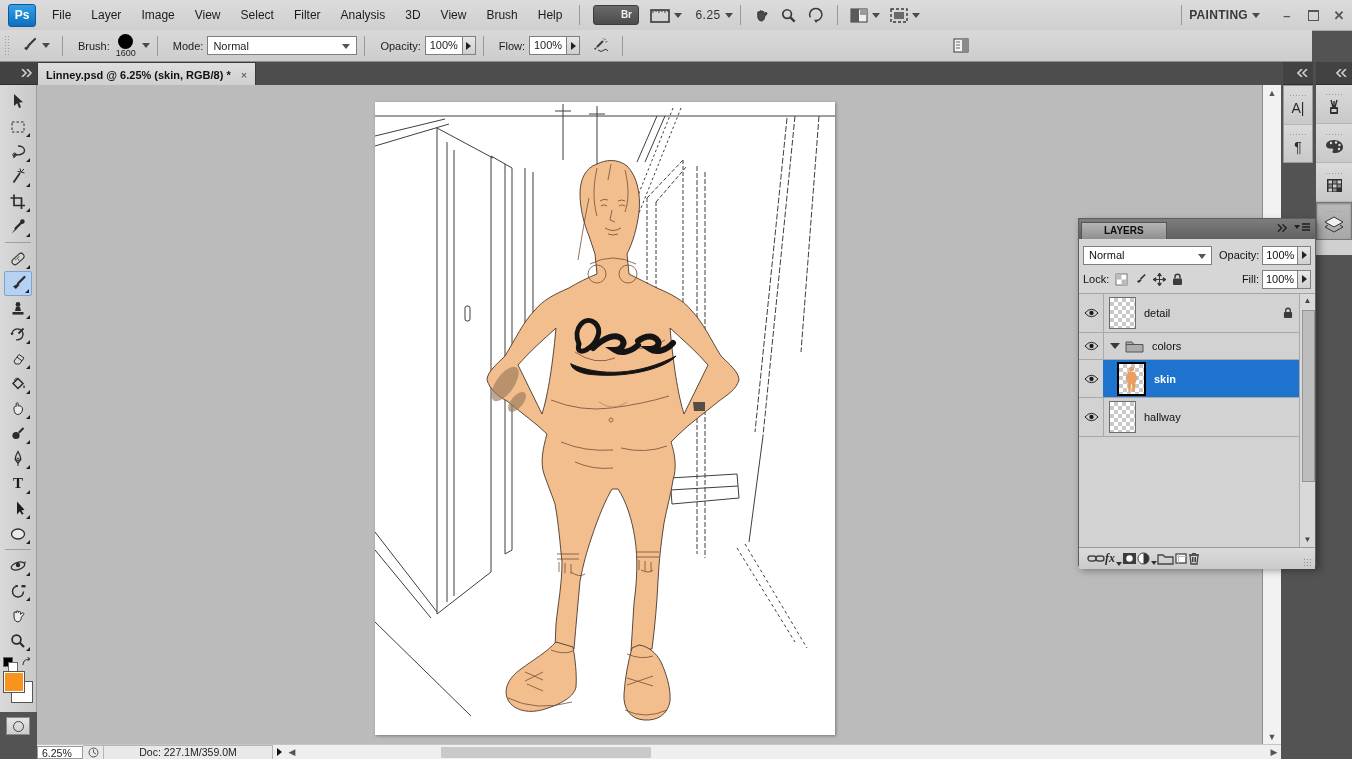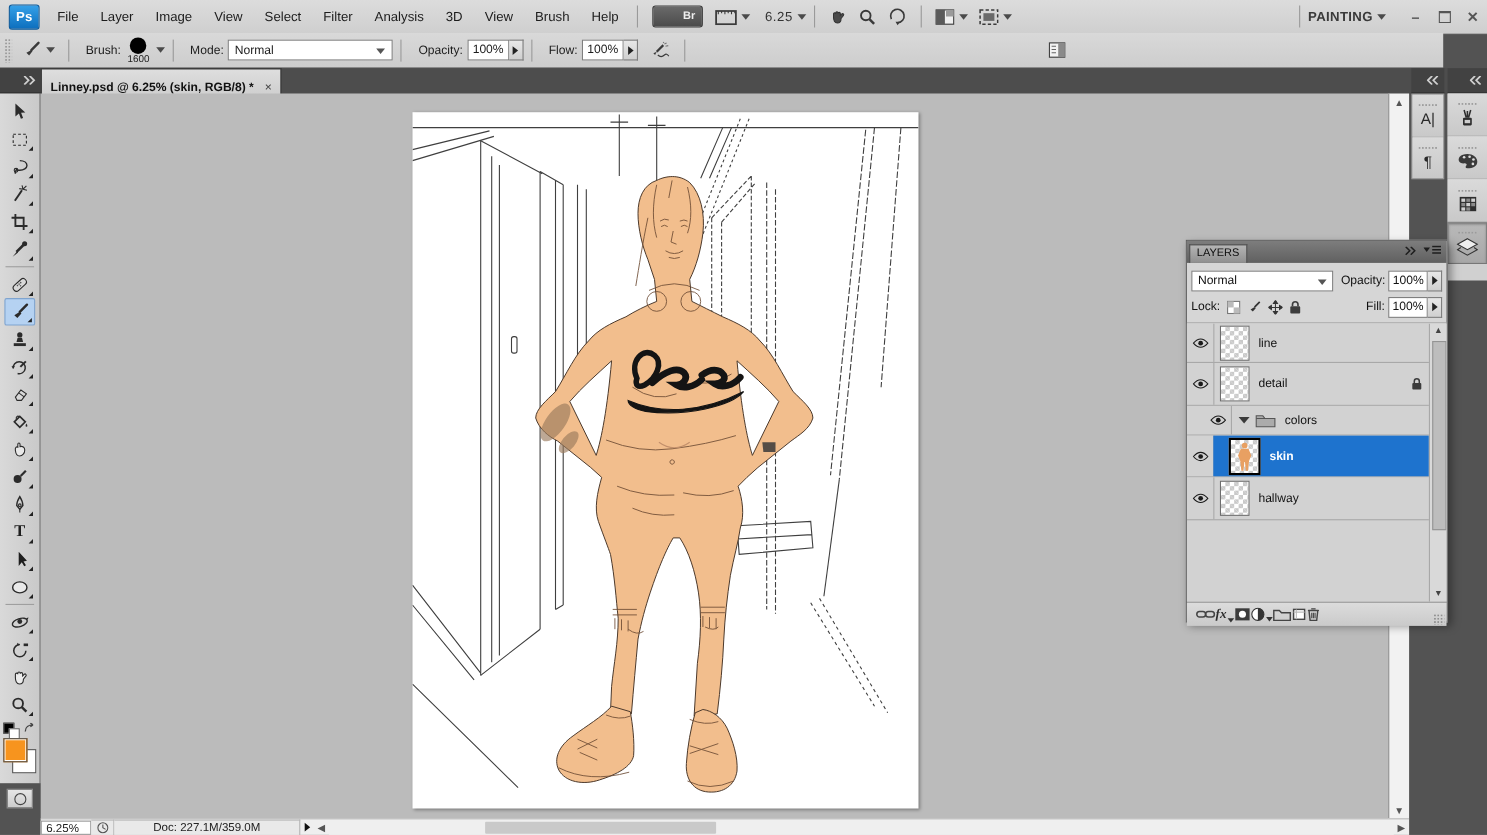--- a/index.html
+++ b/index.html
@@ -25,21 +25,21 @@
   .opt-field{width:36px;height:17px;background:#fff;border:1px solid #7f7f7f;text-align:center;line-height:17px;font-size:11px;}
   .spin{width:12px;height:17px;border:1px solid #7f7f7f;border-left:none;background:linear-gradient(#e8e8e8,#cfcfcf);display:flex;align-items:center;justify-content:center;}
   .spin:after{content:"";border-top:4px solid transparent;border-bottom:4px solid transparent;border-left:5px solid #222;}
   .mode-select{width:150px;height:19px;background:#fff;border:1px solid #7f7f7f;font-size:11px;display:flex;align-items:center;padding-left:5px;box-sizing:border-box;position:relative;}
   .mode-select:after{content:"";position:absolute;right:6px;top:7px;border-left:4px solid transparent;border-right:4px solid transparent;border-top:5px solid #555;}
   .brush-preview{display:flex;flex-direction:column;align-items:center;margin:0 2px;justify-content:center;}
   .brush-dot{width:15px;height:15px;border-radius:50%;background:#000;}
   .brush-size{font-size:9px;color:#222;line-height:9px;}
   
   .dock-stub{position:absolute;top:62px;height:23px;background:#424242;border-bottom:1px solid #2e2e2e;display:flex;align-items:center;justify-content:flex-end;padding-right:4px;box-sizing:border-box;}
-  .doc-tab{position:absolute;left:37px;top:62px;height:23px;background:linear-gradient(#dedede,#cfcfcf);border:1px solid #3a3a3a;border-bottom:none;display:flex;align-items:flex-end;padding:0 8px;font-size:11px;color:#111;font-weight:bold;}
+  .doc-tab{position:absolute;left:37px;top:62px;height:23px;background:linear-gradient(#dedede,#cfcfcf);border:1px solid #3a3a3a;border-bottom:none;display:flex;align-items:center;padding:0 8px;font-size:11px;color:#111;font-weight:bold;}
   .tab-close{margin-left:10px;color:#444;font-weight:normal;font-size:11px;}
   
   #toolbox{left:0;top:85px;width:37px;height:627px;background:linear-gradient(90deg,#d9d9d9,#c9c9c9);border-right:1px solid #9a9a9a;box-sizing:border-box;padding-top:4px;}
   .tool{width:28px;height:25px;margin:0 auto;display:flex;align-items:center;justify-content:center;border-radius:2px;position:relative;}
   .tool.sel{background:#b5d2f2;border:1px solid #7fa4cf;box-sizing:border-box;}
   .tool.fly:after{content:"";position:absolute;right:2px;bottom:2px;border-left:4px solid transparent;border-bottom:4px solid #222;}
   .tool-sep{width:26px;height:1px;background:#9f9f9f;margin:3px auto;}
   .swatch-zone{position:relative;width:34px;height:56px;margin:4px auto 0;}
   .mini-fg{position:absolute;left:2px;top:0;width:8px;height:8px;background:#000;border:1px solid #666;}
   .mini-bg{position:absolute;left:7px;top:5px;width:8px;height:8px;background:#fff;border:1px solid #666;}
@@ -66,21 +66,21 @@
   
   .dockA{left:1283px;top:85px;width:30px;height:78px;background:linear-gradient(#dadada,#cccccc);border:1px solid #9a9a9a;box-sizing:border-box;}
   .dockB{left:1316px;top:85px;width:36px;height:170px;background:#d0d0d0;}
   .dock-btn{height:38px;display:flex;flex-direction:column;align-items:center;justify-content:center;border-bottom:1px solid #b5b5b5;background:linear-gradient(#dadada,#c9c9c9);}
   .dock-btn .dots{width:18px;height:3px;margin-bottom:3px;background-image:radial-gradient(#9b9b9b 35%,transparent 40%);background-size:3px 3px;}
   .dock-btn.pressed{background:linear-gradient(#b9b9b9,#a8a8a8);border:1px solid #777;box-shadow:inset 0 1px 2px rgba(0,0,0,.3);box-sizing:border-box;}
   .glyphA{font-size:14px;color:#2a2a2a;}
   
   #layers{left:1078px;top:218px;width:238px;height:348px;background:#d6d6d6;border:1px solid #5e5e5e;box-shadow:3px 4px 8px rgba(0,0,0,.4);box-sizing:border-box;font-size:11px;color:#111;}
   .lp-header{height:20px;background:linear-gradient(#7d7d7d,#606060);display:flex;align-items:center;position:relative;}
-  .lp-tab{height:16px;margin-left:2px;margin-top:3px;background:linear-gradient(#b5b5b5,#8f8f8f);border:1px solid #555;border-bottom:none;padding:0 6px;font-size:10px;font-weight:normal;line-height:16px;color:#0d0d0d;}
+  .lp-tab{height:16px;margin-left:2px;margin-top:3px;background:linear-gradient(#b5b5b5,#8f8f8f);border:1px solid #555;border-bottom:none;padding:0 22px;font-size:10px;font-weight:bold;line-height:16px;color:#0d0d0d;}
   .lp-hicons{position:absolute;right:5px;top:4px;display:flex;align-items:center;gap:6px;color:#1e1e1e;}
   .lp-controls{padding:4px 4px 2px;border-bottom:1px solid #a5a5a5;}
   .lp-row1,.lp-row2{display:flex;align-items:center;height:24px;}
   .blend-select{width:130px;height:19px;background:#fff;border:1px solid #7f7f7f;display:flex;align-items:center;padding-left:5px;box-sizing:border-box;position:relative;font-size:11px;}
   .blend-select:after{content:"";position:absolute;right:5px;top:7px;border-left:4px solid transparent;border-right:4px solid transparent;border-top:5px solid #555;}
   .lp-label{margin-left:7px;margin-right:3px;}
   .lp-field{width:34px;height:17px;background:#fff;border:1px solid #7f7f7f;text-align:center;line-height:17px;}
   .lp-spin{width:12px;height:17px;border:1px solid #7f7f7f;border-left:none;background:linear-gradient(#e8e8e8,#cfcfcf);display:flex;align-items:center;justify-content:center;}
   .lp-spin:after{content:"";border-top:4px solid transparent;border-bottom:4px solid transparent;border-left:5px solid #222;}
   .lock-icons{display:flex;align-items:center;gap:6px;margin-left:2px;}
@@ -598,51 +598,41 @@
             <path d="M3,5.5 V3.8 a2.5,2.5 0 0 1 5,0 V5.5" fill="none" stroke="#3c3c3c" stroke-width="1.5"></path>
           </svg>
       </div>
       <span class="lp-label" style="margin-left:auto;">Fill:</span>
       <div class="lp-field">100%</div>
       <div class="lp-spin"></div>
     </div>
   </div>
   <div class="lp-list">
 
-    <div class="lrow" style="height:35px;">
-      <div class="eyebox">
-          <svg width="15" height="10" viewBox="0 0 16 10">
-            <path d="M1,5 Q8,-3 15,5 Q8,13 1,5 Z" fill="none" stroke="#1a1a1a"></path>
-            <circle cx="8" cy="5" r="2.3" fill="#1a1a1a"></circle>
-          </svg>
-        </div>
-      <div class="lthumb checker"></div>
-      <span class="lname">line</span>
-    </div>
 
     <div class="lrow" style="height:38px;">
       <div class="eyebox">
           <svg width="15" height="10" viewBox="0 0 16 10">
             <path d="M1,5 Q8,-3 15,5 Q8,13 1,5 Z" fill="none" stroke="#1a1a1a"></path>
             <circle cx="8" cy="5" r="2.3" fill="#1a1a1a"></circle>
           </svg>
         </div>
       <div class="lthumb checker"></div>
       <span class="lname">detail</span>
       <span class="llock">
           <svg width="10" height="12" viewBox="0 0 11 13">
             <rect x="1" y="5.5" width="9" height="6.5" rx="1" fill="#3c3c3c"></rect>
             <path d="M3,5.5 V3.8 a2.5,2.5 0 0 1 5,0 V5.5" fill="none" stroke="#3c3c3c" stroke-width="1.5"></path>
           </svg>
         </span>
     </div>
 
 
 
-    <div class="lrow" style="height:26px;padding-left:16px;">
+    <div class="lrow" style="height:26px;">
       <div class="eyebox">
           <svg width="15" height="10" viewBox="0 0 16 10">
             <path d="M1,5 Q8,-3 15,5 Q8,13 1,5 Z" fill="none" stroke="#1a1a1a"></path>
             <circle cx="8" cy="5" r="2.3" fill="#1a1a1a"></circle>
           </svg>
         </div>
       <div class="grp-tri"></div>
       <svg width="19" height="14" viewBox="0 0 19 14" style="margin-left:5px;">
           <path d="M1,3 L7,3 L9,5.5 L18,5.5 L18,13 L1,13 Z" fill="#ababab" stroke="#555"></path>
           <path d="M1,5.5 H9" stroke="#555"></path>

